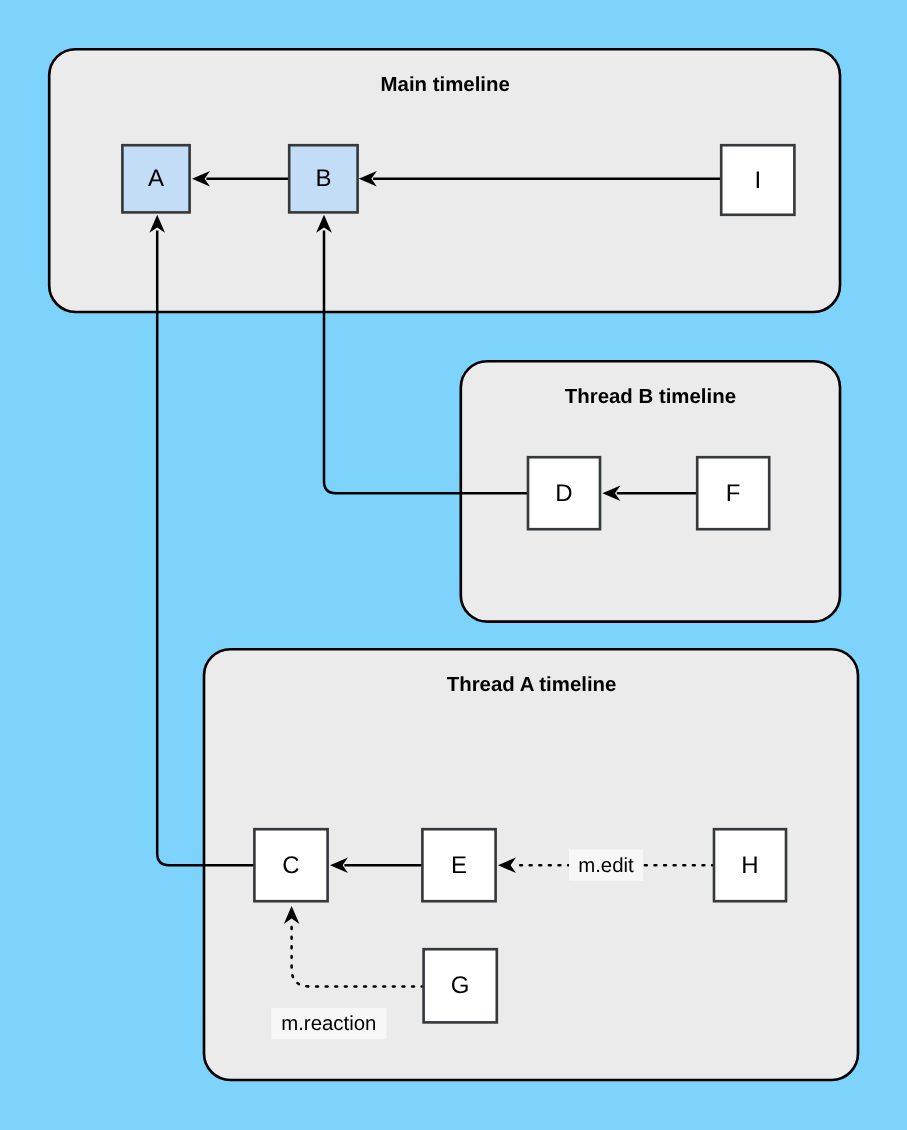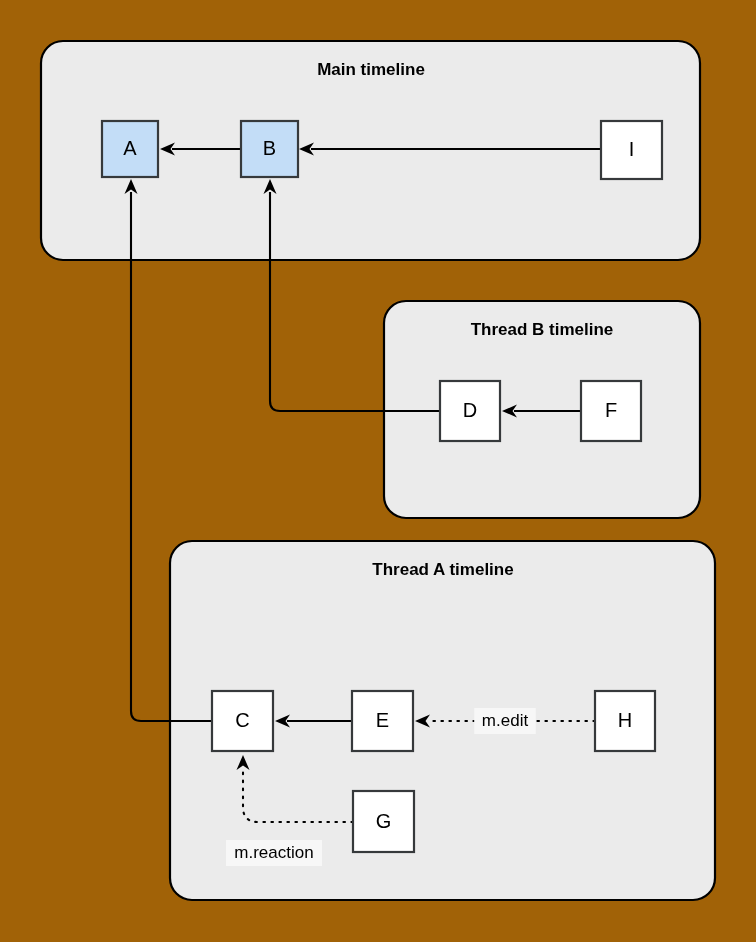--- a/index.html
+++ b/index.html
@@ -8,21 +8,21 @@
     padding: 0;
     background: #ffffff;
   }
   body {
     font-family: "Liberation Sans", sans-serif;
   }
   #diagram-root {
     position: relative;
     width: 756px;
     height: 942px;
-    background: #a16207;
+    background: #7dd3fc;
     overflow: hidden;
   }
   #diagram-svg {
     position: absolute;
     top: 0;
     left: 0;
     width: 756px;
     height: 942px;
   }
   .container-rect {

